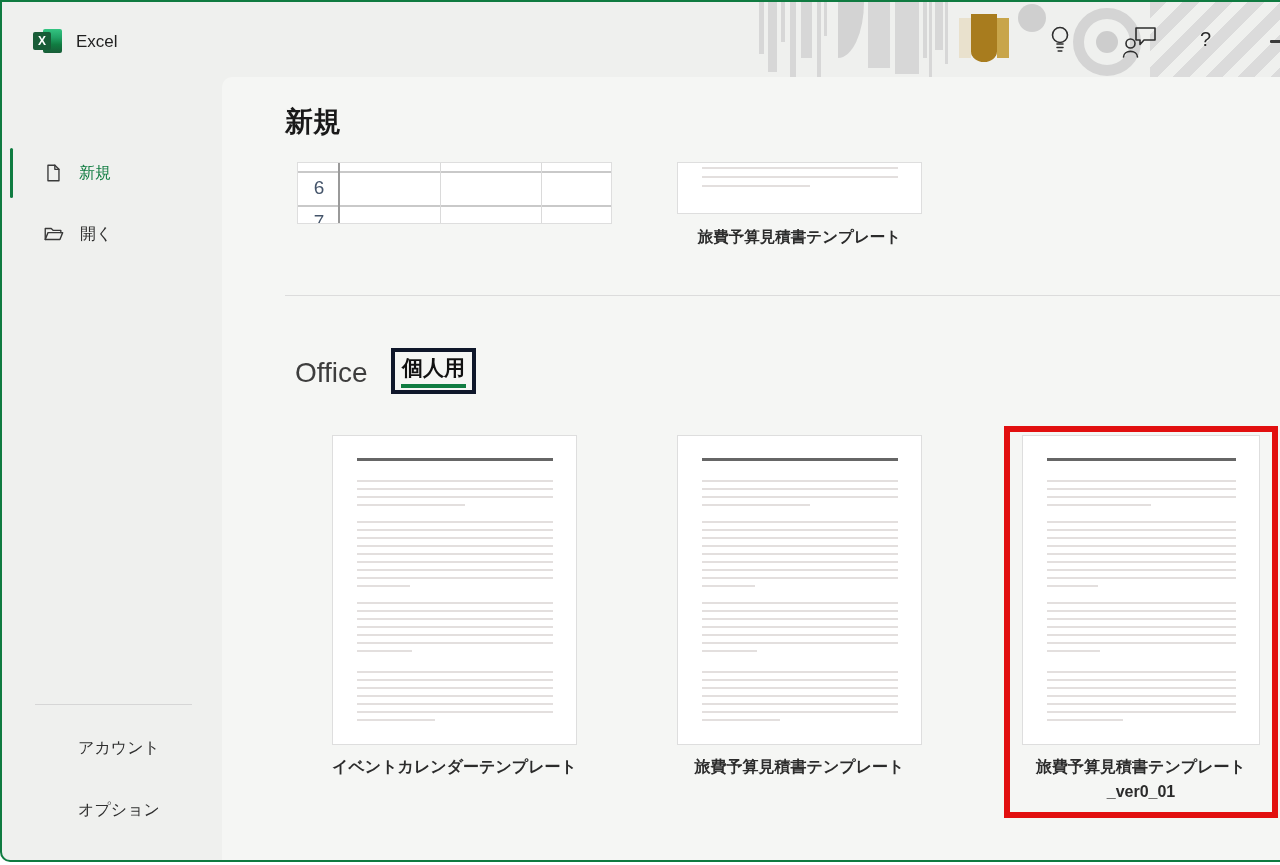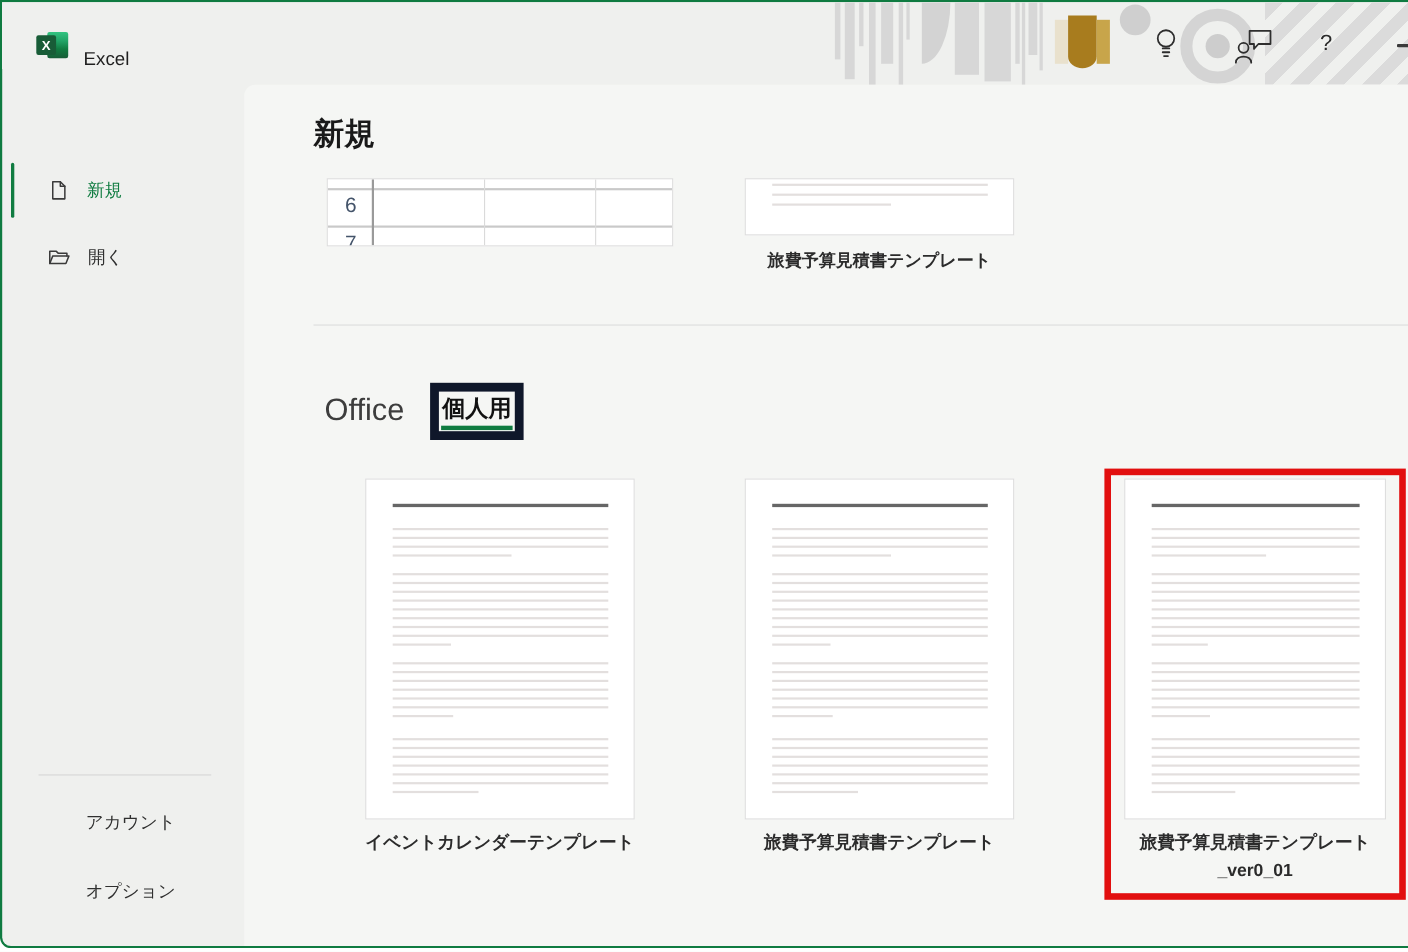--- a/index.html
+++ b/index.html
@@ -10,21 +10,21 @@
     background:#eff0ee; border:2px solid #0f7b41; border-right:none;
     border-radius:0 0 0 10px; overflow:hidden; }
 
   
   .app-logo { position:absolute; left:31px; top:25px; width:32px; height:28px; }
   .logo-sheet { position:absolute; left:10px; top:2px; width:19px; height:24px; border-radius:2px;
     background:linear-gradient(180deg,#33c481 0%,#21a366 35%,#107c41 65%,#185c37 100%); }
   .logo-x { position:absolute; left:0; top:5px; width:18px; height:18px; background:#185c37;
     border-radius:2px; color:#fff; font-size:12px; font-weight:700;
     display:flex; align-items:center; justify-content:center; }
-  .app-name { position:absolute; left:74px; top:42px; font-size:17px; color:#1f1f1f; }
+  .app-name { position:absolute; left:74px; top:30px; font-size:17px; color:#1f1f1f; }
 
   .deco { position:absolute; left:0; top:0; width:1280px; height:75px; overflow:hidden; }
   .deco div { position:absolute; }
   .bar { background:#d7d7d7; top:0; }
   .leaf { background:#d3d3d3; top:0; border-radius:0 0 100% 0; }
   .gold-l { left:957px; top:16px; width:12px; height:40px; background:#e9e1cd; }
   .gold-f { left:969px; top:12px; width:26px; height:48px; background:#a87c1e;
     border-radius:0 0 50% 50% / 0 0 22% 22%; }
   .gold-r { left:995px; top:16px; width:12px; height:40px; background:#c8a54a; }
   .circle { left:1016px; top:2px; width:28px; height:28px; border-radius:50%; background:#cfcfcf; }
@@ -66,22 +66,22 @@
   .wb-vline { position:absolute; top:0; bottom:0; width:1px; background:#dadada; }
 
   .feat-doc { left:455px; top:85px; width:245px; height:52px; }
 
   .feat-label { position:absolute; font-size:15.5px; font-weight:700; color:#2b2b2b; text-align:center; }
 
   .row-divider { position:absolute; left:63px; right:0; top:218px; height:1px; background:#dcdcdc; }
 
   .tab-office { position:absolute; left:73px; top:280px; font-size:28px; color:#3d3d3d;
     background:none; border:none; cursor:pointer; font-family:inherit; }
-  .tab-personal { position:absolute; left:169px; top:271px; width:85px; height:52px;
-    border:8px solid #0f172a; display:flex; align-items:center; justify-content:center;
+  .tab-personal { position:absolute; left:169px; top:271px; width:85px; height:46px;
+    border:4px solid #0f172a; display:flex; align-items:center; justify-content:center;
     background:none; cursor:pointer; }
   .tab-personal .lbl { font-size:21px; font-weight:600; color:#111;
     border-bottom:4px solid #107c41; padding:0 1px 2px; }
 
   .tpl-card { top:358px; width:245px; height:310px; }
   .tpl-label { position:absolute; top:678px; font-size:16px; font-weight:700; color:#2b2b2b;
     text-align:center; line-height:1.55; word-break:break-word; }
 
   .pl { position:absolute; left:24px; right:23px; height:2px; background:#e3dfde; }
   .pl-dark { background:#666; height:3px; }

